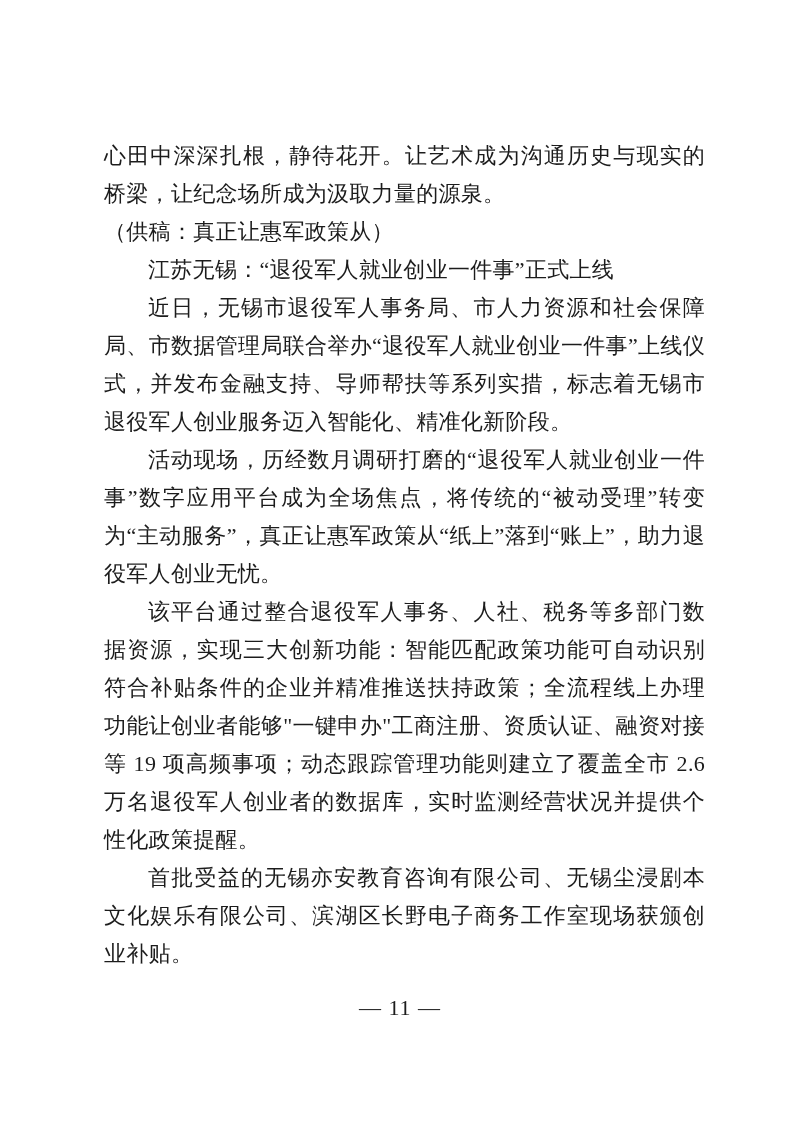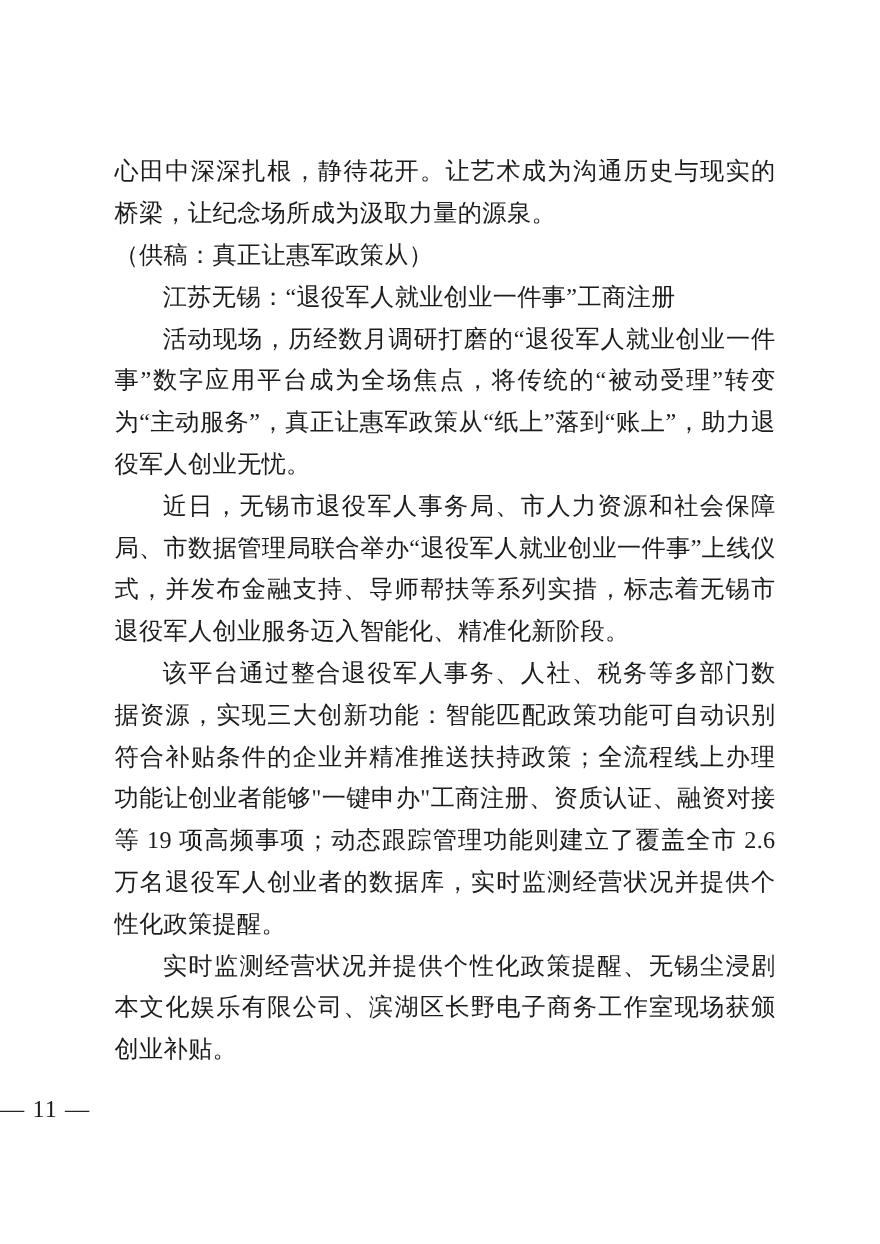--- a/index.html
+++ b/index.html
@@ -41,45 +41,46 @@
     text-indent: 2em;
     font-family: "Liberation Sans", "DejaVu Sans", sans-serif;
     font-weight: 700;
     font-size: 23px !important;
   }
   .footer {
     position: absolute;
     left: 0;
     top: 993px;
     width: 800px;
+    text-align: center;
     font-size: 22px;
     line-height: 30px;
     letter-spacing: 1px;
     color: #1c1c1c;
   }
 </style>
 </head>
 <body>
 
 <div class="page">
 
   <div class="content">
 
     <p>心田中深深扎根，静待花开。让艺术成为沟通历史与现实的桥梁，让纪念场所成为汲取力量的源泉。</p>
 
     <p class="attribution">（供稿：真正让惠军政策从）</p>
 
 
-    <p class="indent">江苏无锡：“退役军人就业创业一件事”工商注册</p>
+    <p class="indent">江苏无锡：“退役军人就业创业一件事”正式上线</p>
+
+    <p class="indent">近日，无锡市退役军人事务局、市人力资源和社会保障局、市数据管理局联合举办“退役军人就业创业一件事”上线仪式，并发布金融支持、导师帮扶等系列实措，标志着无锡市退役军人创业服务迈入智能化、精准化新阶段。</p>
 
     <p class="indent">活动现场，历经数月调研打磨的“退役军人就业创业一件事”数字应用平台成为全场焦点，将传统的“被动受理”转变为“主动服务”，真正让惠军政策从“纸上”落到“账上”，助力退役军人创业无忧。</p>
 
-    <p class="indent">近日，无锡市退役军人事务局、市人力资源和社会保障局、市数据管理局联合举办“退役军人就业创业一件事”上线仪式，并发布金融支持、导师帮扶等系列实措，标志着无锡市退役军人创业服务迈入智能化、精准化新阶段。</p>
-
     <p class="indent">该平台通过整合退役军人事务、人社、税务等多部门数据资源，实现三大创新功能：智能匹配政策功能可自动识别符合补贴条件的企业并精准推送扶持政策；全流程线上办理功能让创业者能够"一键申办"工商注册、资质认证、融资对接等 19 项高频事项；动态跟踪管理功能则建立了覆盖全市 2.6 万名退役军人创业者的数据库，实时监测经营状况并提供个性化政策提醒。</p>
 
-    <p class="indent">实时监测经营状况并提供个性化政策提醒、无锡尘浸剧本文化娱乐有限公司、滨湖区长野电子商务工作室现场获颁创业补贴。</p>
+    <p class="indent">首批受益的无锡亦安教育咨询有限公司、无锡尘浸剧本文化娱乐有限公司、滨湖区长野电子商务工作室现场获颁创业补贴。</p>
 
   </div>
 
   <div class="footer">— 11 —</div>
 
 </div>
 
 </body></html>

